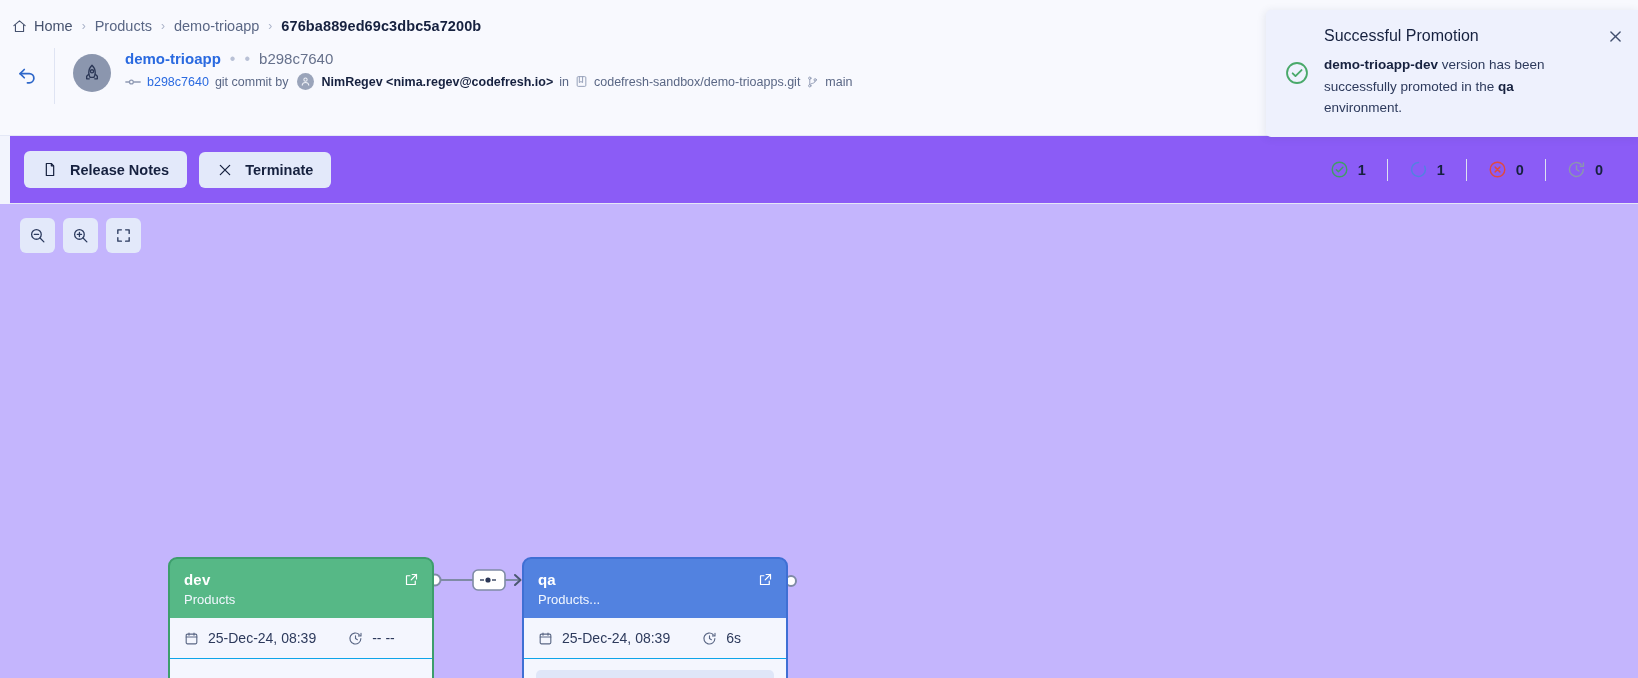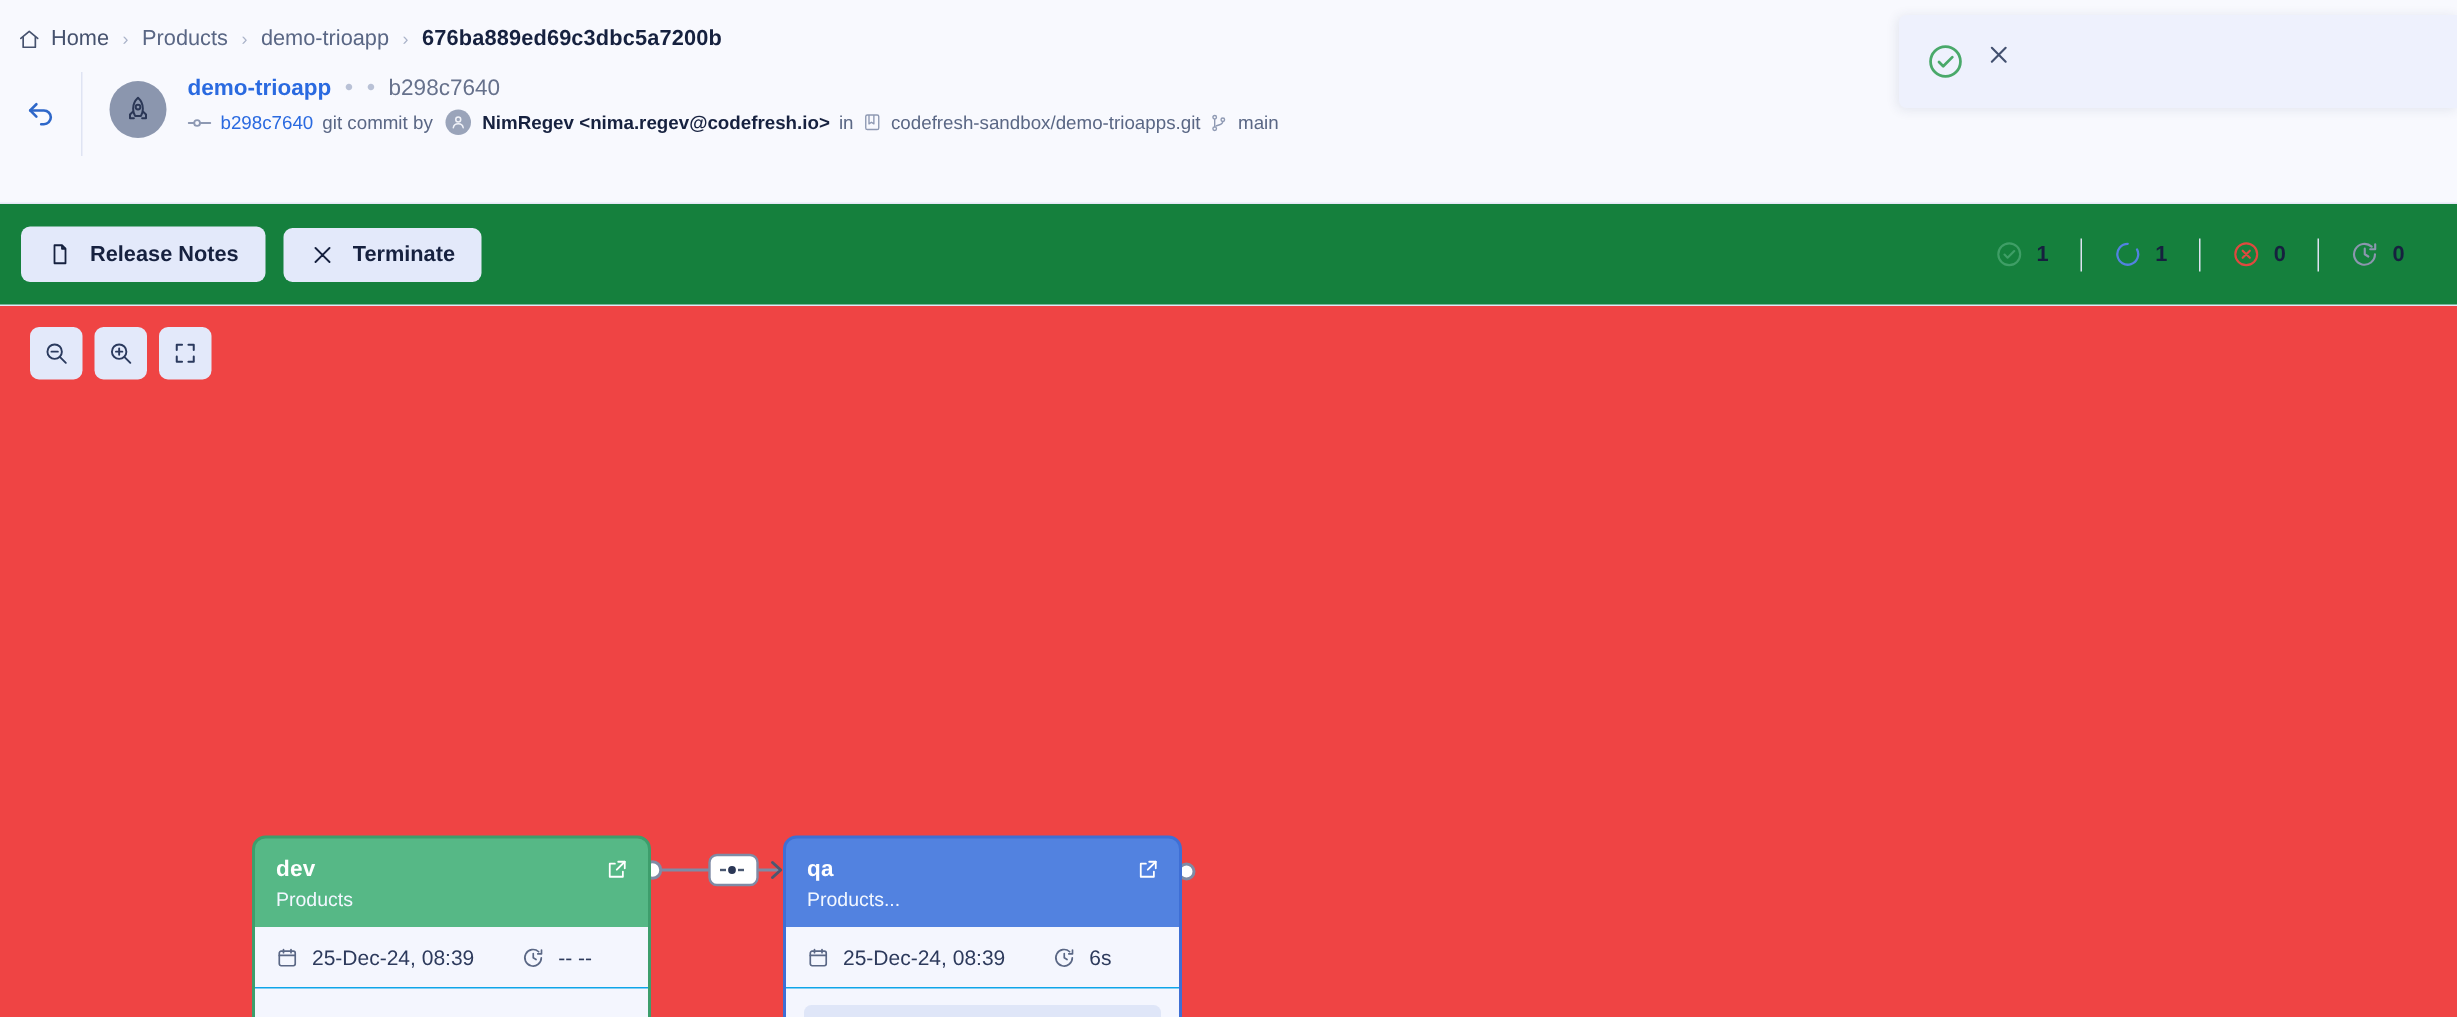--- a/index.html
+++ b/index.html
@@ -68,40 +68,40 @@
     display: flex; gap: 14px;
   }
   .toast-body { flex: 1; padding-top: 1px; }
   .toast-title { font-size: 16px; color: #16213f; margin-bottom: 9px; }
   .toast-msg { font-size: 13.5px; color: #2d3a5c; line-height: 1.6; max-width: 272px; }
   .toast-msg b { color: #16213f; }
   .toast-close { color: #42506f; cursor: pointer; padding-top: 2px; }
 
   
   .actionbar {
-    height: 68px; background: #15803d;
+    height: 68px; background: #8b5cf6;
     display: flex; align-items: center;
-    padding: 0 14px; border-bottom: 1px solid #e4e8f6;
+    padding: 0 14px; border-bottom: 1px solid #e4e8f6; margin-left: 10px;
   }
   .btn {
     display: flex; align-items: center; gap: 12px;
     background: #e3e9fa; border: none; border-radius: 6px;
     padding: 10px 18px; font-size: 14.5px; font-weight: bold;
     color: #16213f; cursor: pointer;
     font-family: "Liberation Sans", sans-serif;
     margin-right: 12px;
   }
   .spacer { flex: 1; }
   .stats { display: flex; align-items: center; }
   .stat { display: flex; align-items: center; gap: 9px; padding: 0 21px; }
   .stat-num { font-size: 14.5px; font-weight: bold; color: #16213f; }
   .stat-div { width: 1px; height: 22px; background: #dde2f1; }
 
   
-  .canvas { position: relative; height: 474px; background: #ef4444; }
+  .canvas { position: relative; height: 474px; background: #c4b5fd; }
   .zoomtools { position: absolute; top: 14px; left: 20px; display: flex; gap: 8px; }
   .zoombtn {
     width: 35px; height: 35px; border-radius: 6px; background: #e3e9fa;
     display: flex; align-items: center; justify-content: center;
     color: #2b3a5e; cursor: pointer; border: none;
   }
 
   
   .node { position: absolute; border-radius: 9px; }
   .node-dev {
@@ -222,20 +222,24 @@
     </div>
   </div>
 
   <div class="toast">
     <span class="ico" style="padding-top:2px;">
       <svg width="26" height="26" viewBox="0 0 24 24" fill="none" stroke="#49a96a" stroke-width="1.7" stroke-linecap="round" stroke-linejoin="round">
           <circle cx="12" cy="12" r="9.2"></circle>
           <path d="M8 12.3l2.6 2.6L16.2 9.3"></path>
         </svg>
     </span>
+    <div class="toast-body">
+      <div class="toast-title">Successful Promotion</div>
+      <div class="toast-msg"><b>demo-trioapp-dev</b><span> version has been successfully promoted in the </span><b>qa</b><span> environment.</span></div>
+    </div>
     <span class="toast-close">
       <svg width="17" height="17" viewBox="0 0 24 24" fill="none" stroke="#42506f" stroke-width="2" stroke-linecap="round">
           <path d="M5.5 5.5l13 13M18.5 5.5l-13 13"></path>
         </svg>
     </span>
   </div>
 </div>
 
 <div class="actionbar">
   <button class="btn">

